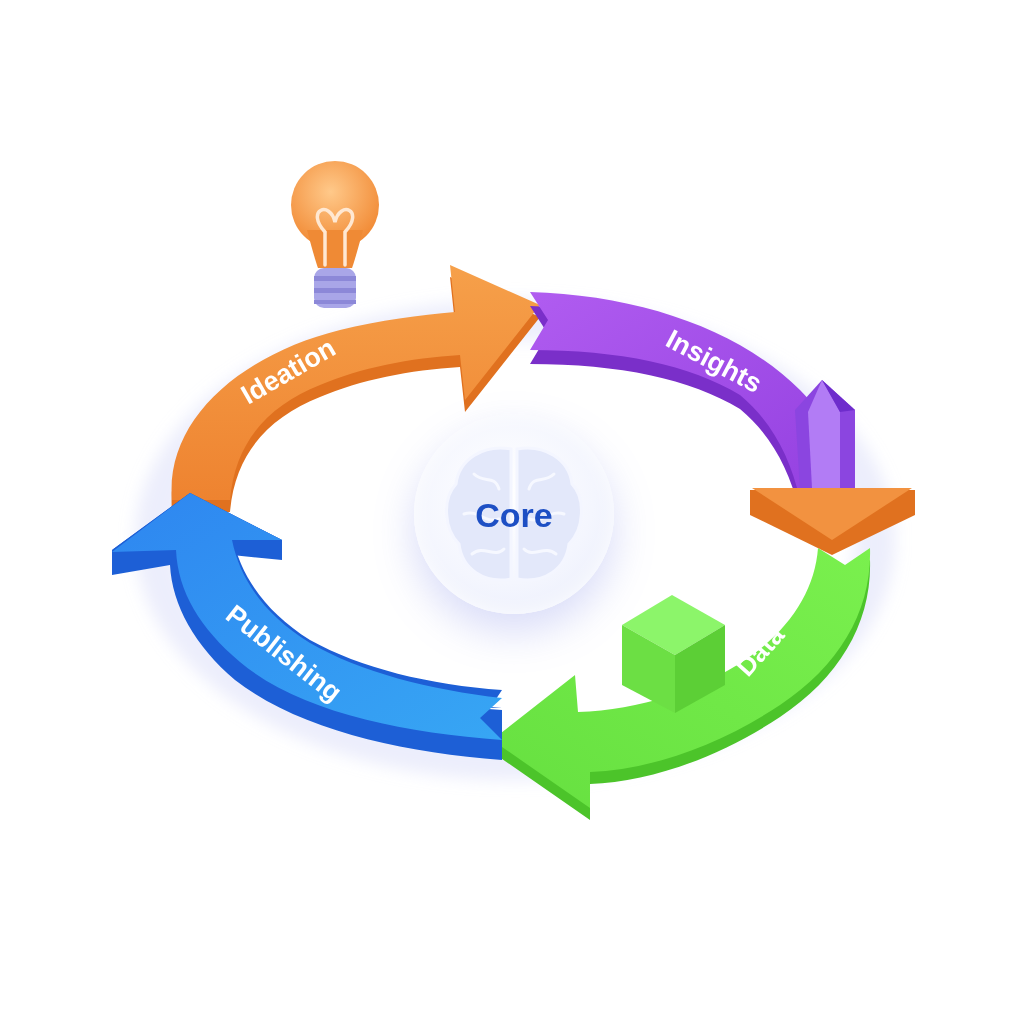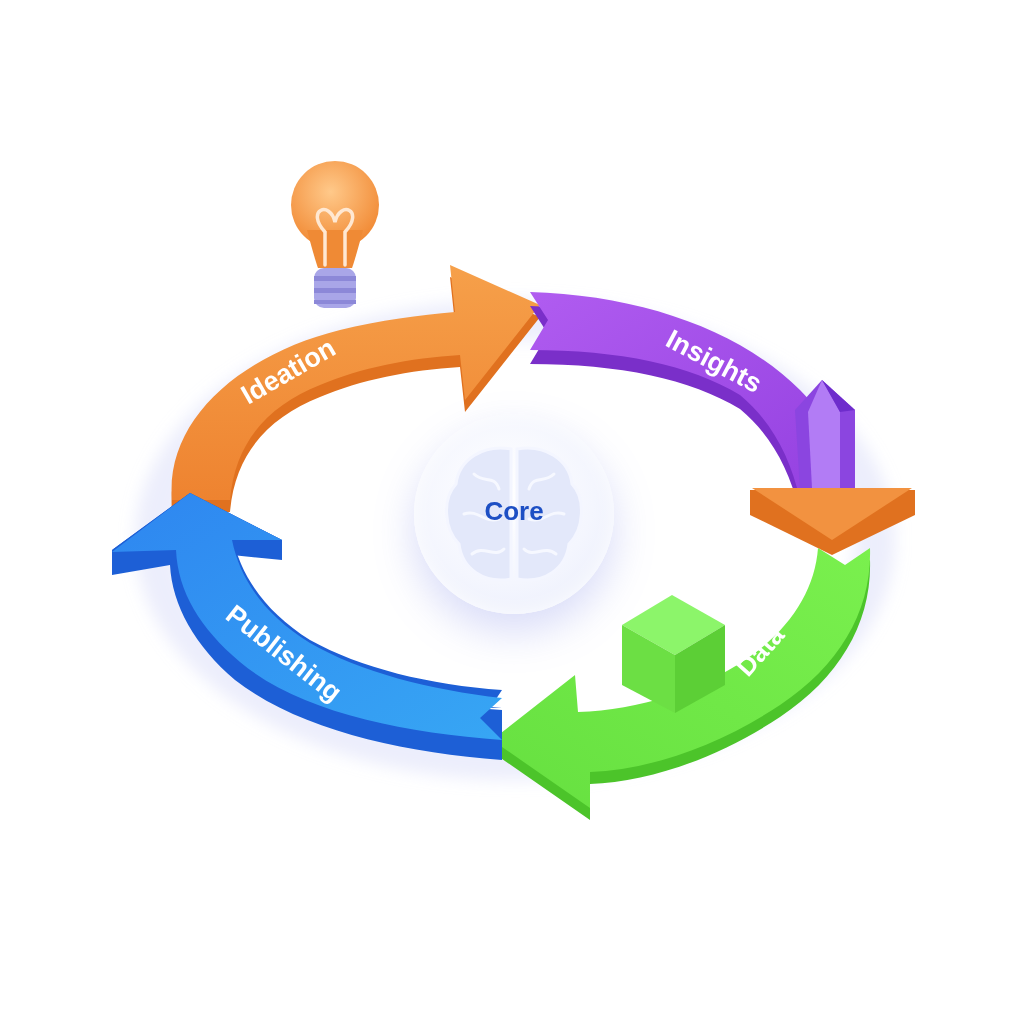--- a/index.html
+++ b/index.html
@@ -5,21 +5,21 @@
   html, body { margin: 0; padding: 0; background: #ffffff; }
   body { width: 1024px; height: 1024px; position: relative; overflow: hidden;
          font-family: "Liberation Sans", sans-serif; }
   #stage { position: absolute; left: 0; top: 0; width: 1024px; height: 1024px; }
   .seg-label { font-family: "Liberation Sans", sans-serif; font-weight: 700; fill: #ffffff; }
   .core-wrap { position: absolute; left: 414px; top: 414px; width: 200px; height: 200px;
     border-radius: 50%;
     background: radial-gradient(circle at 45% 40%, #ffffff 0%, #f4f6fe 55%, #e7ebfb 100%);
     box-shadow: 0 18px 40px rgba(120,130,230,0.28), inset 0 0 20px rgba(255,255,255,0.9); }
   .core-label { position: absolute; left: 0; right: 0; top: 82px; text-align: center;
-    font-family: "Liberation Sans", sans-serif; font-weight: 700; font-size: 26px; color: #1d4fc4; }
+    font-family: "Liberation Sans", sans-serif; font-weight: 700; font-size: 34px; color: #1d4fc4; }
 </style>
 </head>
 <body>
 
 <div id="stage">
   <svg width="1024" height="1024" viewBox="0 0 1024 1024">
     <defs>
       <linearGradient id="gOrange" x1="0" y1="0" x2="0" y2="1">
         <stop offset="0" stop-color="#f6a04a"></stop>
           <stop offset="1" stop-color="#ee8330"></stop>

